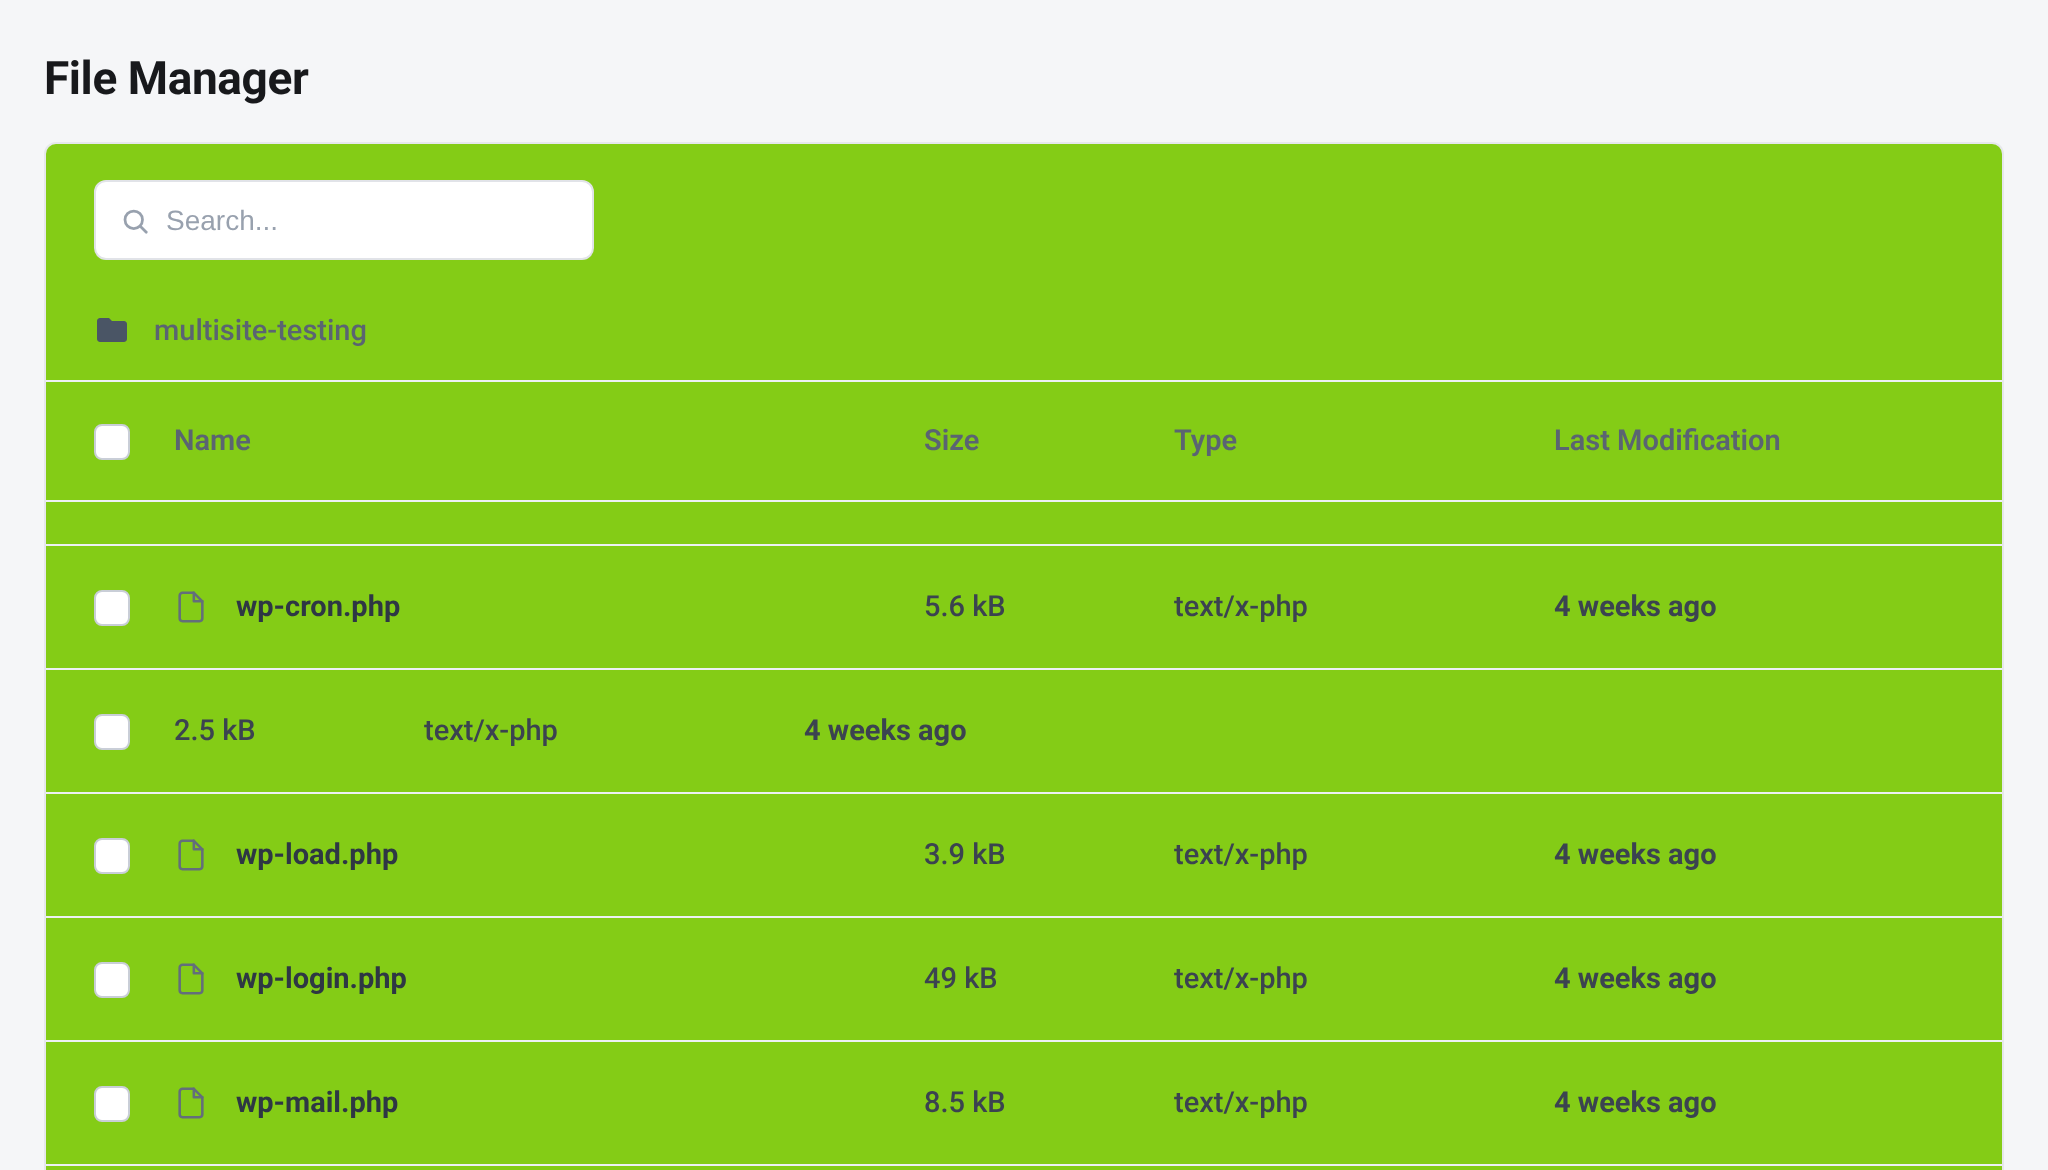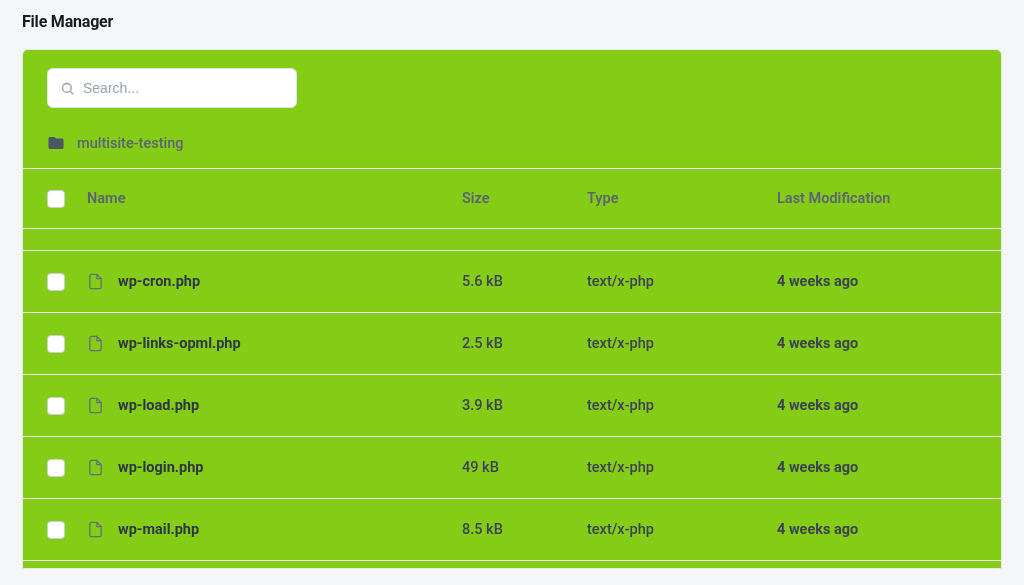--- a/index.html
+++ b/index.html
@@ -1,20 +1,20 @@
 <!DOCTYPE html>
 <html><head>
   <meta charset="utf-8">
   <style>
     * { box-sizing: border-box; margin: 0; padding: 0; }
     html, body { width: 1024px; height: 585px; overflow: hidden; }
     body { font-family: -apple-system, BlinkMacSystemFont, "Segoe UI", Roboto, Helvetica, Arial, sans-serif; background: #f5f6f8; color: #2d3748; }
 
     .page { padding: 0 22px 0 22px; }
-    .page-title { font-size: 16px; font-weight: 700; color: #18191c; padding: 12px 0 18px 0; letter-spacing: -0.2px; }
+    .page-title { font-size: 23px; font-weight: 700; color: #18191c; padding: 26px 0 18px 0; letter-spacing: -0.2px; }
 
     .card { background: #84cc16; border: 1px solid #e6e8eb; border-radius: 6px 6px 0 0; padding-top: 18px; }
 
     .search-wrap { padding: 0 24px 14px 24px; }
     .search { width: 250px; height: 40px; border: 1px solid #e1e3e8; border-radius: 6px; display: flex; align-items: center; padding: 0 12px; gap: 8px; color: #98a1ae; background: #fff; }
     .search input { border: none; outline: none; font-size: 14px; color: #2d3748; width: 100%; background: transparent; }
     .search input::placeholder { color: #98a1ae; }
 
     .breadcrumb { display: flex; align-items: flex-end; gap: 12px; padding: 12px 24px 16px 24px; color: #5a6472; font-size: 14.5px; font-weight: 500; }
     .breadcrumb .folder-icon { color: #4a5565; display: flex; }
@@ -99,29 +99,20 @@
                 <span class="file-name">wp-cron.php</span>
               </div>
               <div class="size">5.6 kB</div>
               <div class="type">text/x-php</div>
               <div class="mod">4 weeks ago</div>
             </div>
             <div class="row">
               <div class="col-check">
                 <span class="checkbox"></span>
               </div>
-              <div class="name-cell">
-                <span class="file-icon">
-                  <svg width="17" height="17" viewBox="0 0 24 24" fill="none" stroke="currentColor" stroke-width="1.8" stroke-linecap="round" stroke-linejoin="round">
-                    <path d="M14 2H6a2 2 0 0 0-2 2v16a2 2 0 0 0 2 2h12a2 2 0 0 0 2-2V8z"></path>
-                    <polyline points="14 2 14 8 20 8"></polyline>
-                  </svg>
-                </span>
-                <span class="file-name">wp-links-opml.php</span>
-              </div>
               <div class="size">2.5 kB</div>
               <div class="type">text/x-php</div>
               <div class="mod">4 weeks ago</div>
             </div>
             <div class="row">
               <div class="col-check">
                 <span class="checkbox"></span>
               </div>
               <div class="name-cell">
                 <span class="file-icon">

